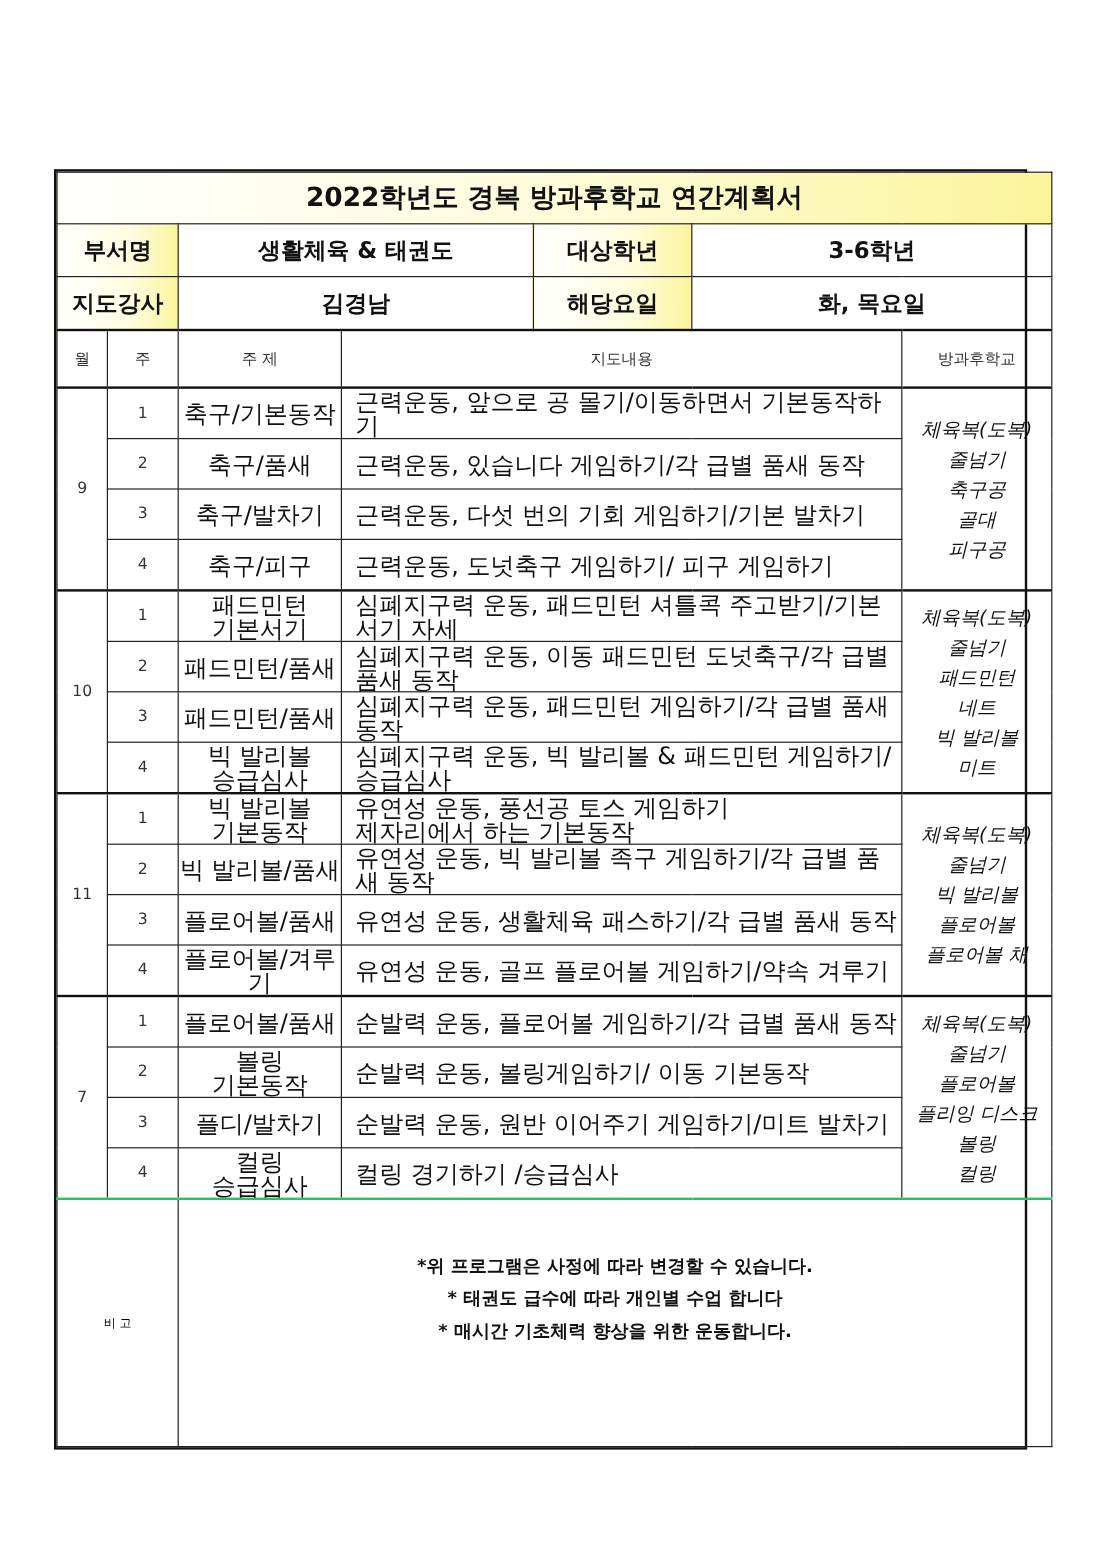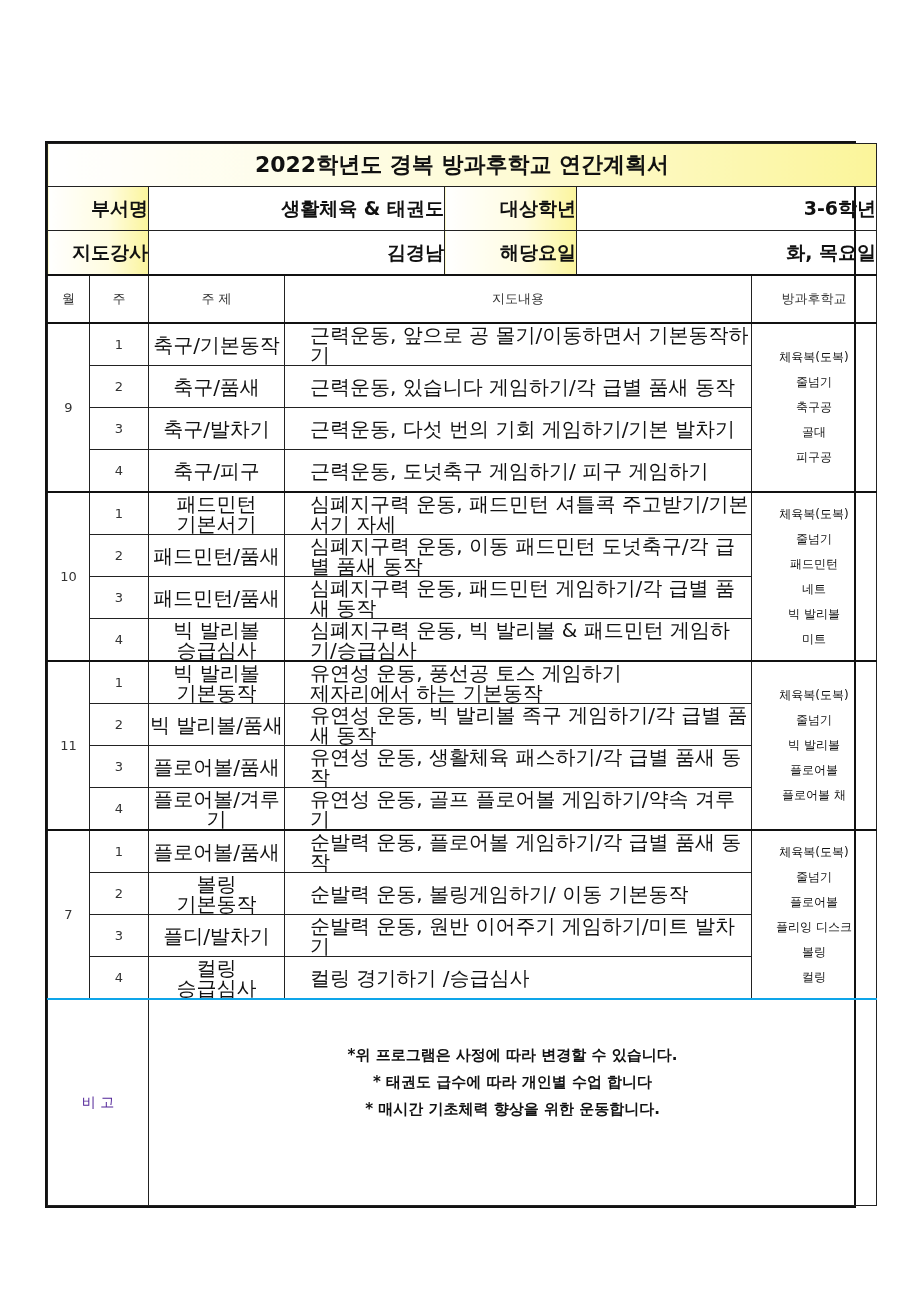--- a/index.html
+++ b/index.html
@@ -1,31 +1,31 @@
 <!DOCTYPE html>
 <html><head>
 <meta charset="utf-8">
 <style>
   html, body { margin: 0; padding: 0; background: #ffffff; }
   body { width: 920px; height: 1302px; position: relative; font-family: "DejaVu Sans", "Liberation Sans", sans-serif; color: #111; }
   .sheet { position: absolute; left: 45px; top: 141px; width: 811px; border: 2px solid #111; box-sizing: border-box; }
   table { border-collapse: collapse; width: 100%; table-layout: fixed; }
   td { border: 1px solid #222; text-align: center; vertical-align: middle; padding: 0; }
   .title-row td { height: 42px; font-size: 22px; font-weight: bold; background: linear-gradient(to right, #ffffff 0%, #fefbd6 55%, #fbf59a 100%); border-bottom: 1px solid #222; }
-  .info-row td { height: 43px; font-size: 19px; font-weight: bold; text-align: right; }
+  .info-row td { height: 43px; font-size: 19px; font-weight: bold; }
   .grad { background: linear-gradient(to right, #ffffff 0%, #fffce0 60%, #fbf59c 100%); }
   .head-row td { height: 46px; font-size: 13px; color: #333; border-top: 2px solid #111; }
   .row td { font-size: 20px; height: 41px; }
   .row td.num { font-size: 13px; color: #333; }
-  .row td.content { text-align: left; padding-left: 25px; line-height: 20px; }
+  .row td.content { text-align: left; padding-left: 11px; line-height: 20px; }
   .row td.topic { line-height: 20px; }
-  .row td.mat { line-height: 25px; font-size: 12px; }
+  .row td.mat { line-height: 25px; font-size: 16px; font-style: italic; }
   .month-start td { border-top: 2px solid #111; }
-  .note-row td { height: 165px; border-top: 2px solid #0ea5e9; }
-  .note-label { font-size: 14px; color: #4c1d95; }
+  .note-row td { height: 165px; border-top: 2px solid #22c55e; }
+  .note-label { font-size: 10px; color: #000000; }
   .notes { font-size: 15px; font-weight: bold; line-height: 27px; padding-bottom: 40px; }
   .notes div { white-space: pre; }
 </style>
 </head>
 <body>
 
 <div class="sheet">
   <table>
     <colgroup>
       <col style="width:42px">

